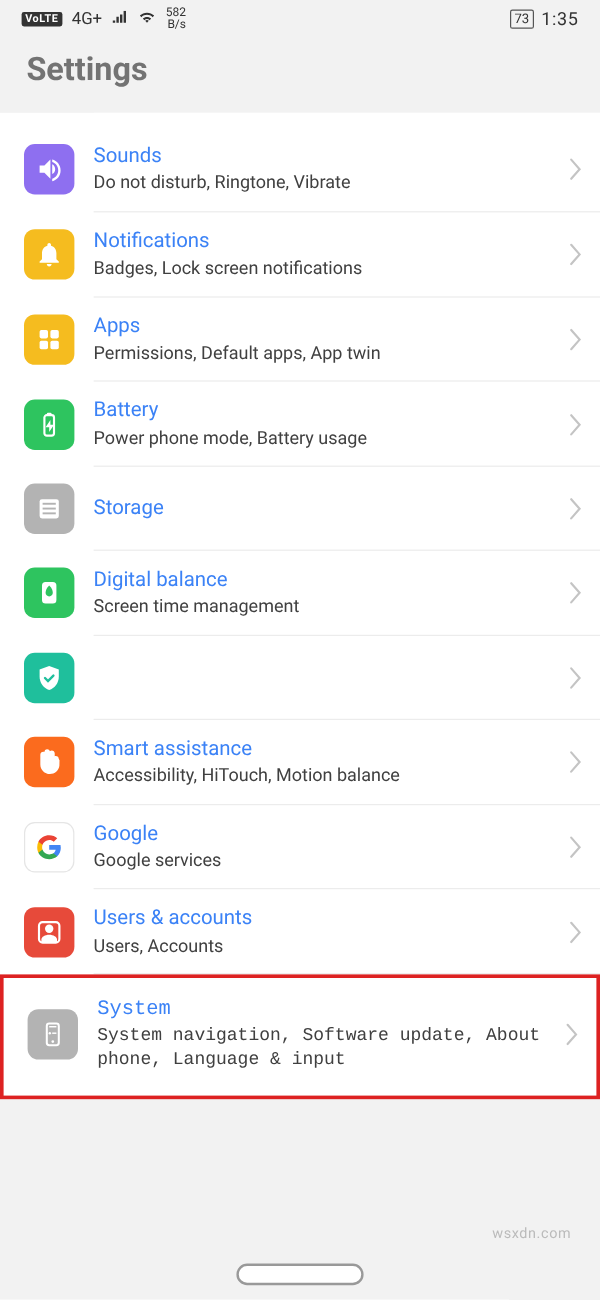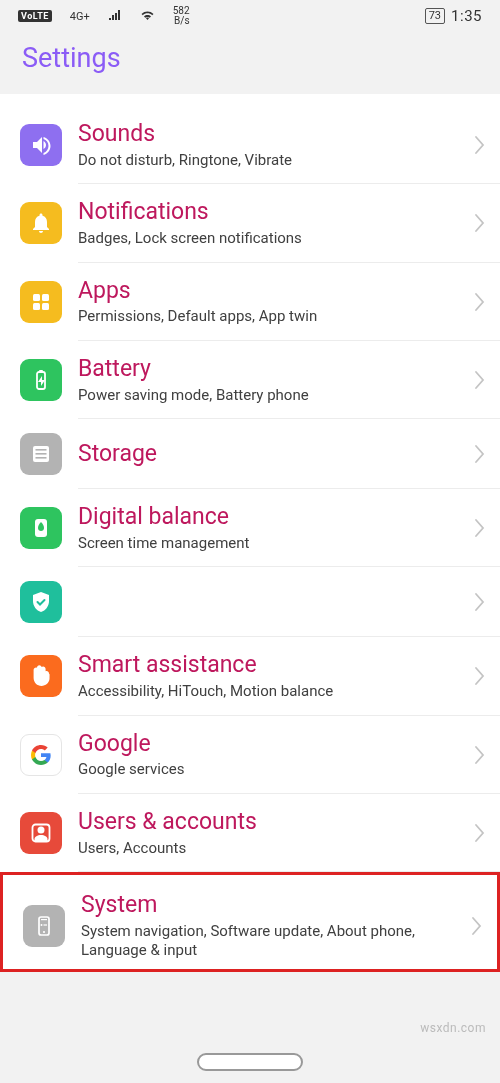--- a/index.html
+++ b/index.html
@@ -12,37 +12,37 @@
       position: relative;
     }
     .status-bar {
       display: flex;
       justify-content: space-between;
       align-items: center;
       padding: 6px 18px 2px 18px;
       font-size: 13px;
       color: #333;
     }
-    .status-left { display: flex; align-items: center; gap: 18px; }
+    .status-left { display: flex; align-items: center; gap: 8px; }
     .volte {
       background: #333; color: #fff; font-size: 9px; font-weight: bold;
       padding: 1px 3px; border-radius: 2px; letter-spacing: 0.5px;
     }
-    .net { font-size: 11px; line-height: 1; }
+    .net { font-size: 14px; line-height: 1; }
     .bs { font-size: 10px; line-height: 1; text-align: right; }
     .status-right { display: flex; align-items: center; gap: 6px; }
     .battery-box {
       border: 1px solid #555; border-radius: 2px; padding: 0 3px;
       font-size: 11px; position: relative; line-height: 14px; text-align: center;
     }
     .time { font-size: 15px; letter-spacing: 0.5px; }
     .header {
       padding: 14px 22px 20px 22px;
     }
-    .header h1 { font-size: 27px; font-weight: 400; color: #8b5cf6; }
+    .header h1 { font-size: 27px; font-weight: 700; color: #737373; }
     .list {
       background: #fff;
     }
     .partial-row {
       height: 12px; border-bottom: none; margin-left: 78px; border-top: 1px solid #fff;
     }
     .row {
       display: flex; align-items: center;
       padding: 14px 14px 14px 20px;
       position: relative;
@@ -51,40 +51,40 @@
       position: absolute; left: 78px; right: 0; bottom: 0;
       height: 1px; background: #ececec;
     }
     .icon-wrap {
       width: 42px; height: 42px; border-radius: 9px;
       display: flex; align-items: center; justify-content: center;
       flex-shrink: 0; margin-right: 16px;
     }
     .icon-wrap svg { width: 24px; height: 24px; }
     .text-wrap { flex: 1; min-width: 0; padding-right: 6px; }
-    .title { font-size: 23px; color: #be185d; font-weight: 400; line-height: 1.25; }
+    .title { font-size: 17px; color: #3b82f6; font-weight: 400; line-height: 1.25; }
     .subtitle { font-size: 15px; color: #404040; margin-top: 2px; line-height: 1.3; }
     .chevron {
       width: 12px; height: 20px; flex-shrink: 0;
       color: #c4c4c4;
     }
     .ic-purple { background: #8e6ff0; }
     .ic-yellow { background: #f5bc1f; }
     .ic-green  { background: #2ec45f; }
     .ic-gray   { background: #b3b3b3; }
     .ic-teal   { background: #1fbf9c; }
     .ic-orange { background: #fb6b1e; }
     .ic-red    { background: #e74a3a; }
     .ic-white  { background: #fff; border: 1px solid #e5e5e5; }
     .highlight-box {
       border: 3px solid #d22; position: relative;
     }
-    .highlight-box .row { padding: 16px 14px 8px 20px; }
+    .highlight-box .row { padding: 16px 14px 20px 20px; font-family: Liberation Mono, monospace; }
     .watermark {
-      position: absolute; right: 14px; bottom: 48px;
+      position: absolute; right: 24px; bottom: 48px;
       font-size: 12px; color: #bbb; letter-spacing: 0.5px;
     }
     .home-pill {
       position: absolute; bottom: 12px; left: 50%; transform: translateX(-50%);
       width: 106px; height: 18px; border: 2px solid #999; border-radius: 12px;
       background: #fff;
     }
   </style>
 </head>
 <body>
@@ -166,21 +166,21 @@
       <div class="divider"></div>
     </div>
     <div class="row">
       <div class="icon-wrap ic-green">
         <svg viewBox="0 0 24 24">
           <use href="#i-battery"></use>
         </svg>
       </div>
       <div class="text-wrap">
         <div class="title">Battery</div>
-        <div class="subtitle">Power saving mode, Battery phone</div>
+        <div class="subtitle">Power phone mode, Battery usage</div>
       </div>
       <div class="chevron"><svg viewBox="0 0 12 20" width="12" height="20">
           <use href="#i-chevron"></use>
         </svg></div>
       <div class="divider"></div>
     </div>
     <div class="row">
       <div class="icon-wrap ic-gray">
         <svg viewBox="0 0 24 24">
           <use href="#i-storage"></use>

